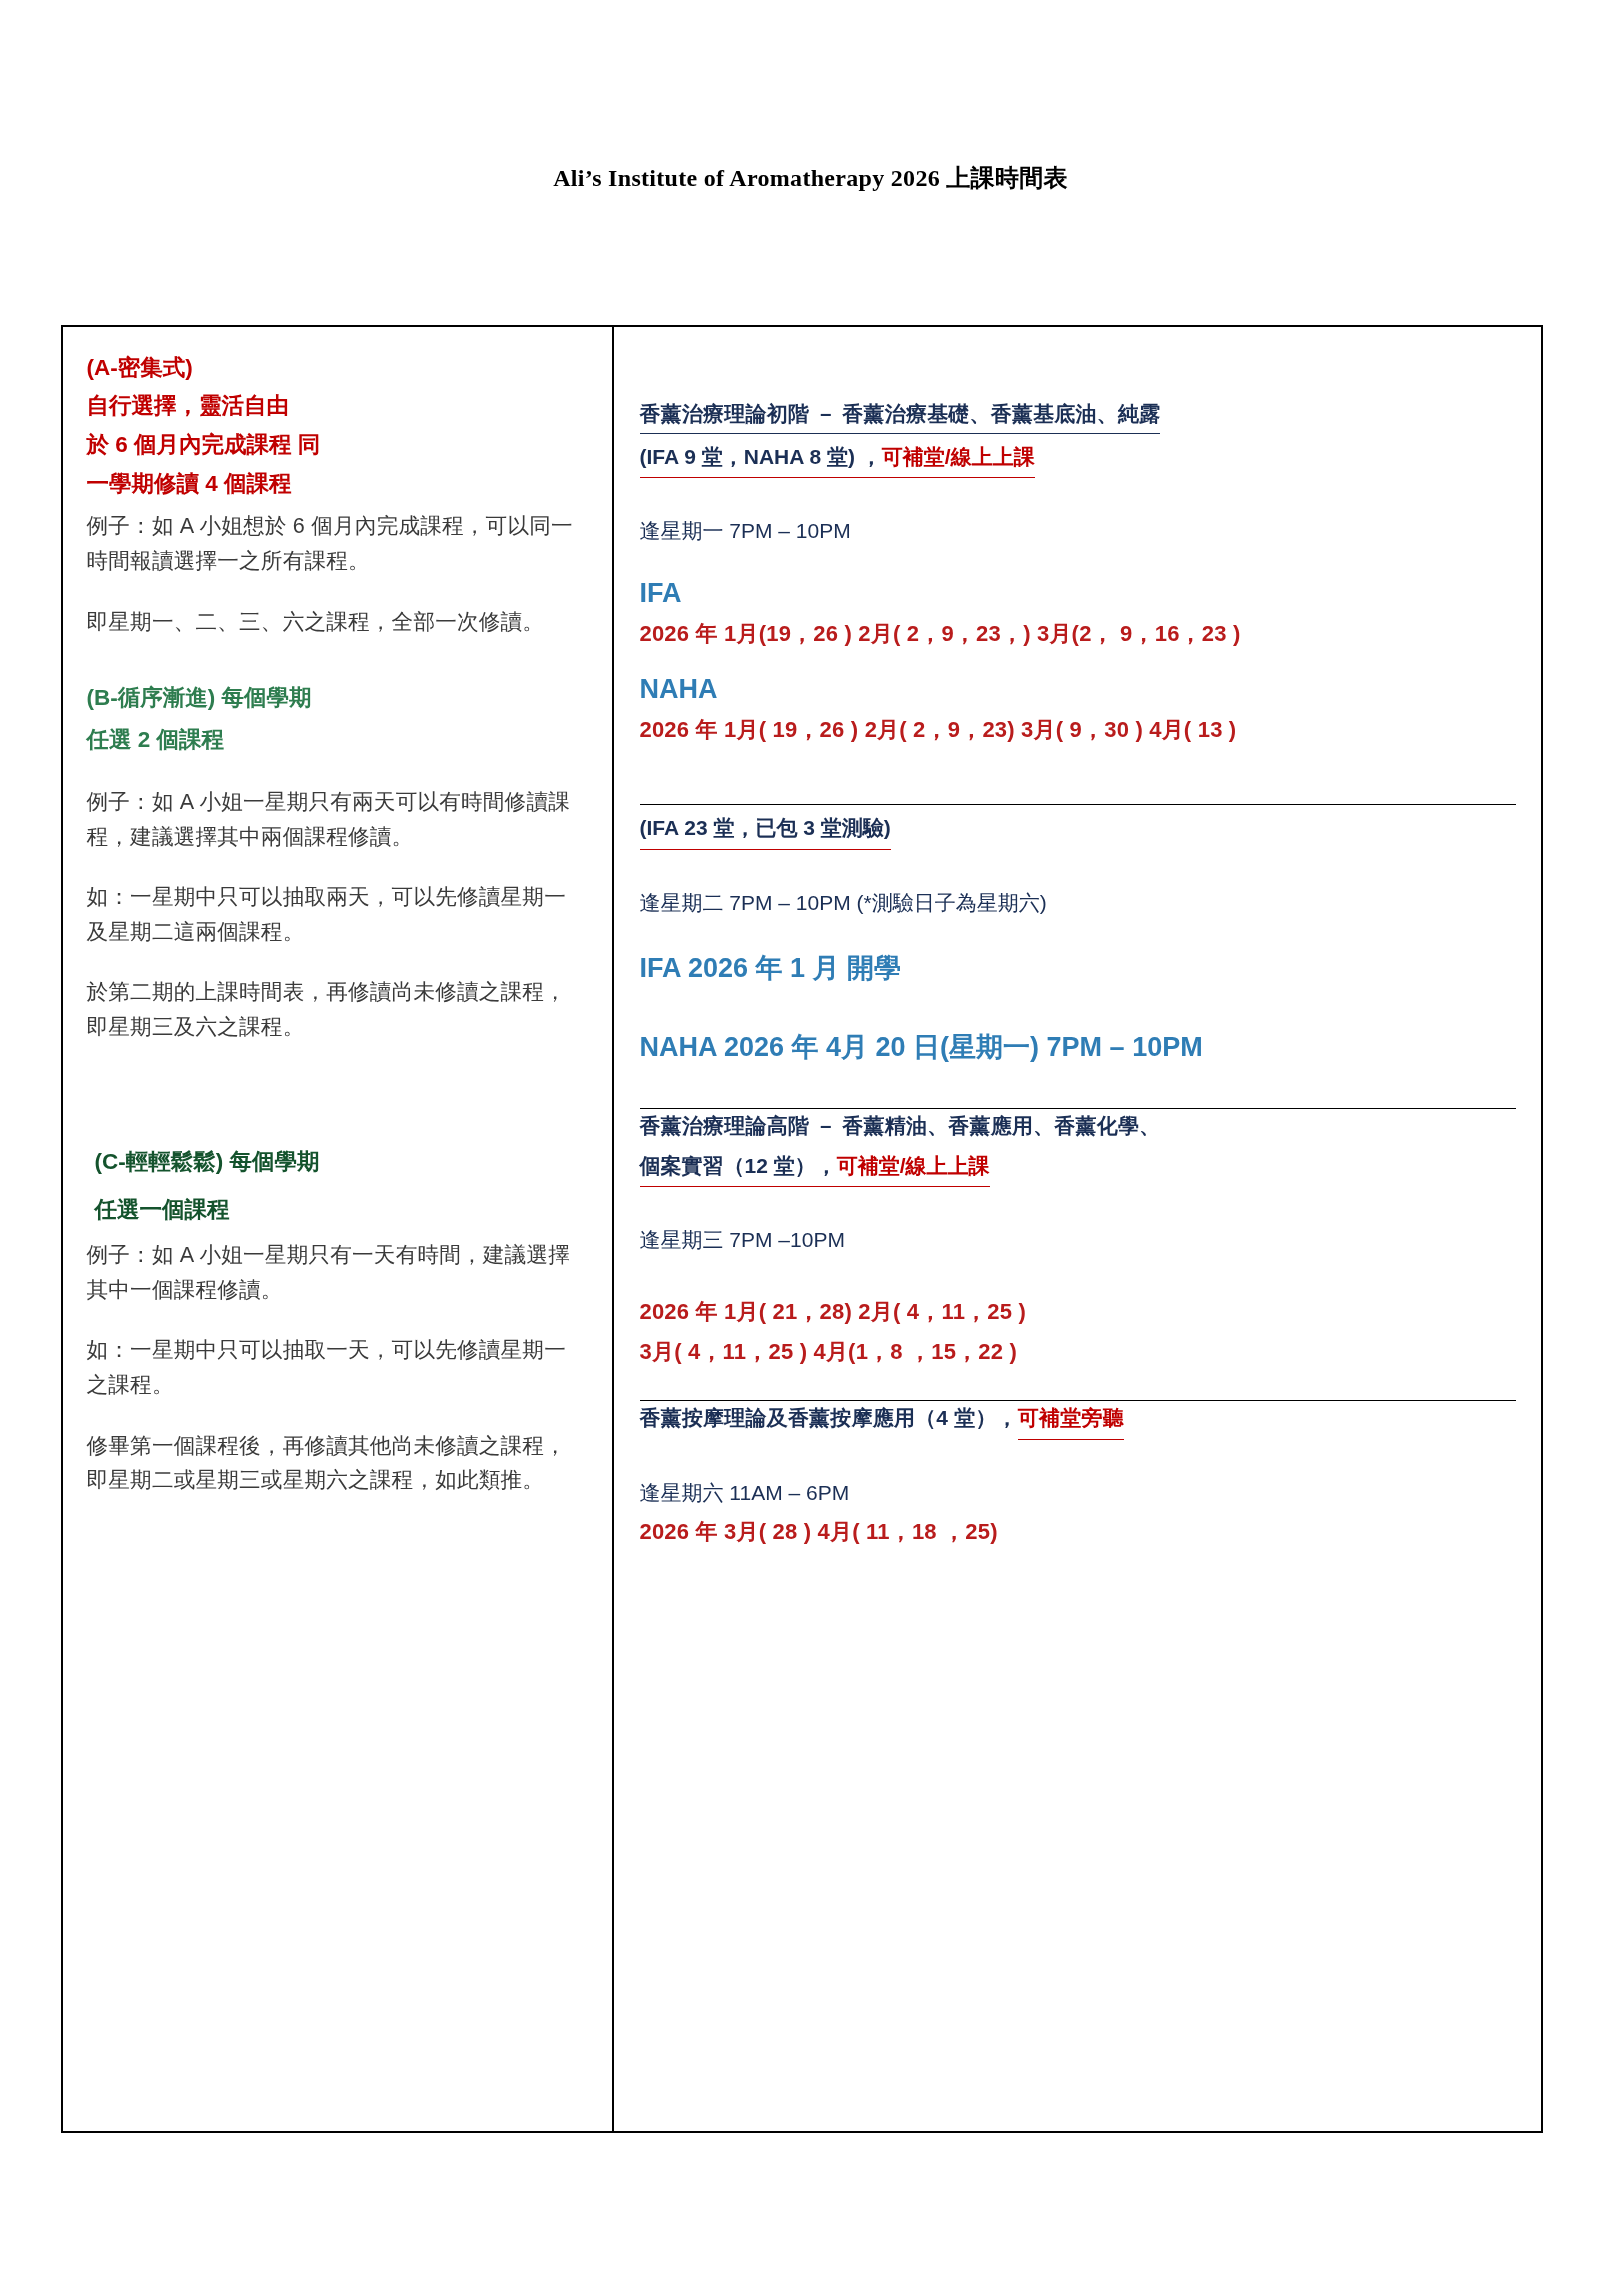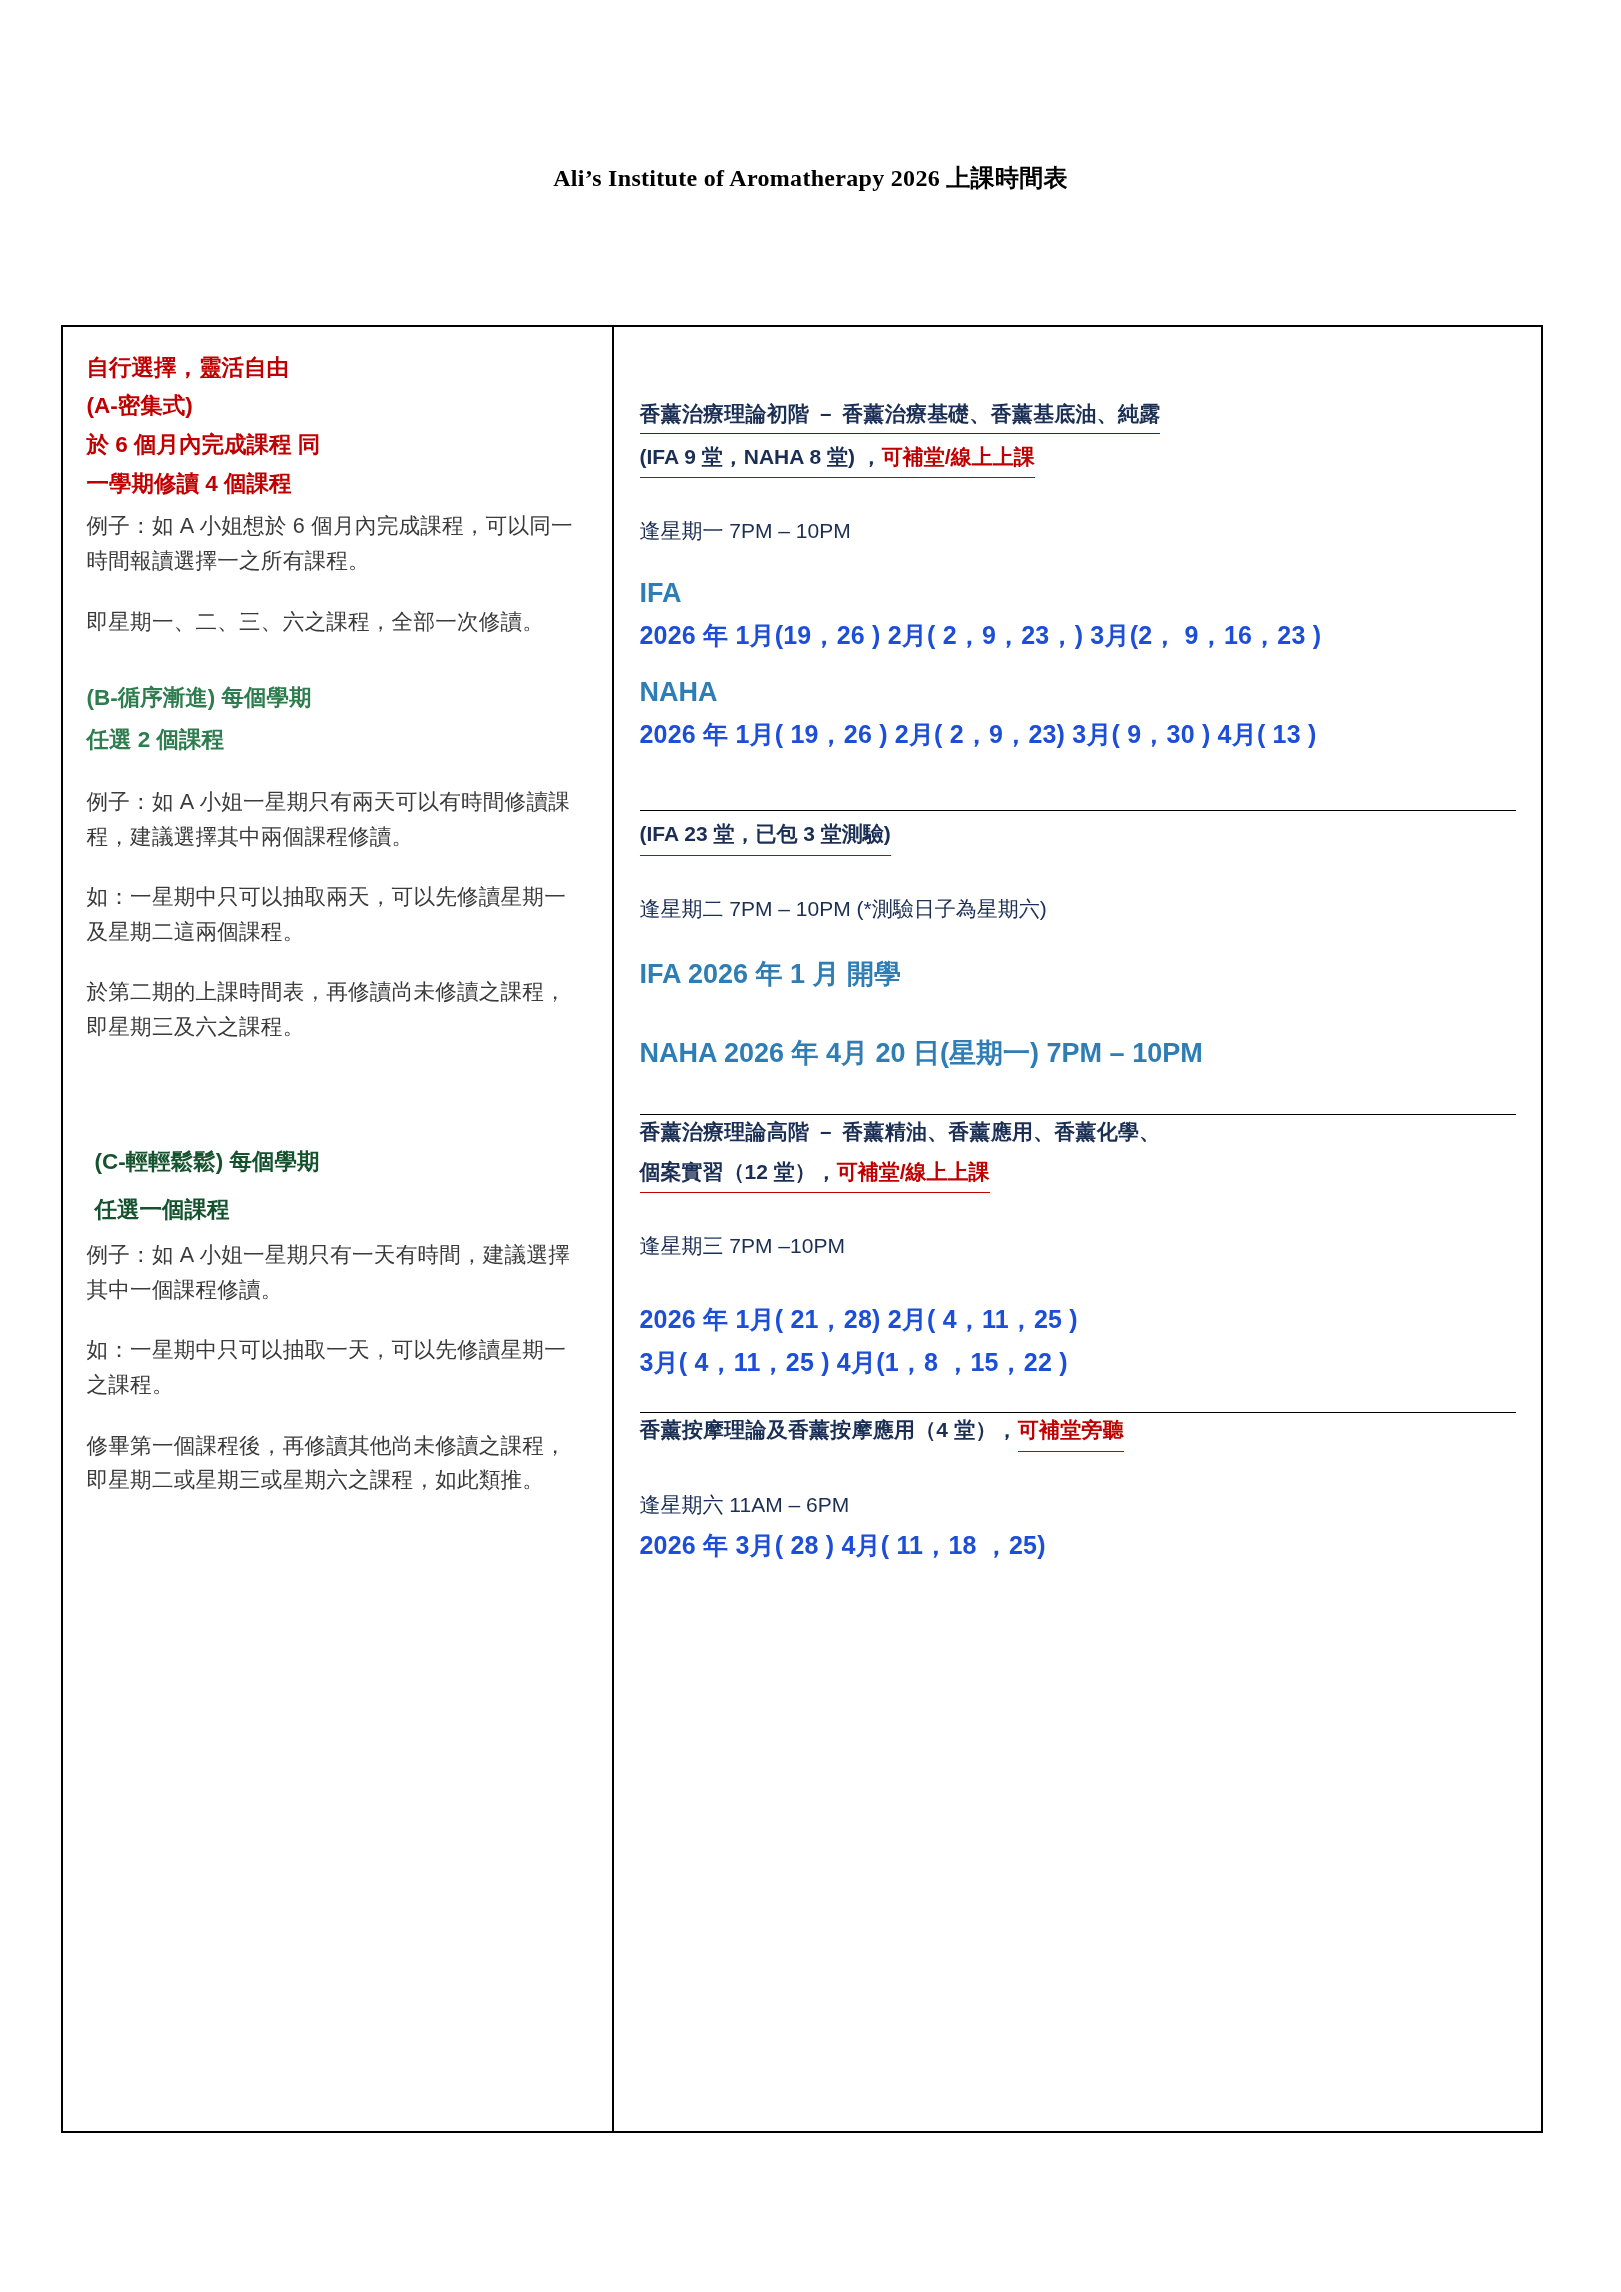--- a/index.html
+++ b/index.html
@@ -114,22 +114,22 @@
     color: #1b2f55;
     margin-top: 39px;
   }
   .label-blue {
     font-size: 27px;
     color: #2f7db5;
     font-weight: bold;
     margin-top: 33px;
   }
   .dates {
-    font-size: 25px;
-    color: #1d4ed8;
+    font-size: 22px;
+    color: #b91c1c;
     font-weight: bold;
     margin-top: 9.8px;
     letter-spacing: 0.2px;
   }
   .rule {
     border-top: 1.6px solid #000;
     margin: 0;
     width: 100%;
   }
   .mt-28 { margin-top: 27.4px; }
@@ -143,22 +143,22 @@
 
 <div class="page">
 
   <div class="doc-title">Ali’s Institute of Aromatherapy 2026  上課時間表</div>
 
   <div class="table">
 
     <div class="col-left">
 
       <div>
+        <div class="lead tight">(A-密集式)</div>
         <div class="lead tight">自行選擇，靈活自由</div>
-        <div class="lead tight">(A-密集式)</div>
         <div class="lead tight">於 6 個月內完成課程 同</div>
         <div class="lead">一學期修讀 4 個課程</div>
         <div class="para">例子：如 A 小姐想於 6 個月內完成課程，可以同一時間報讀選擇一之所有課程。</div>
         <div class="para gap">即星期一、二、三、六之課程，全部一次修讀。</div>
       </div>
 
       <div>
         <div class="hdr-green">(B-循序漸進) 每個學期</div>
         <div class="hdr-green" style="margin-top:3.9px">任選 2 個課程</div>
         <div class="para gap">例子：如 A 小姐一星期只有兩天可以有時間修讀課程，建議選擇其中兩個課程修讀。</div>

